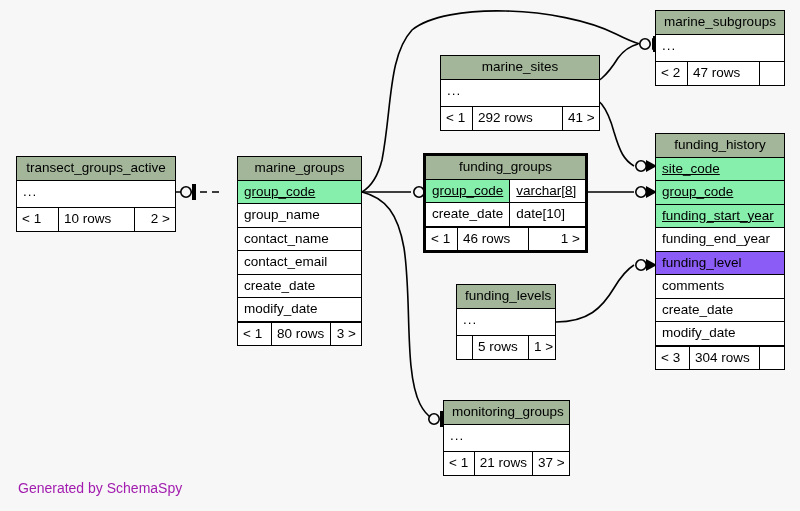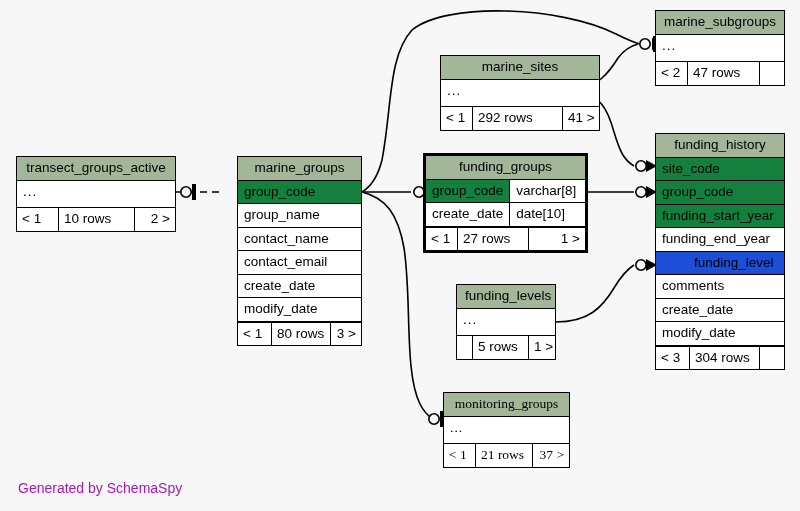--- a/index.html
+++ b/index.html
@@ -56,22 +56,22 @@
   .cellname {
     padding: 4px 6px 5px 6px;
     flex: 1 1 auto;
     white-space: nowrap;
   }
   .celltype {
     padding: 4px 6px 5px 6px;
     border-left: 1px solid #000000;
     white-space: nowrap;
   }
-  .pk { background: #15803d; }
-  .idx { background: #1d4ed8; padding-left: 32px; }
+  .pk { background: #86efac; text-decoration: underline; }
+  .idx { background: #8b5cf6; }
   .plain { background: #ffffff; }
   .ellipsis {
     padding: 4px 6px 9px 6px;
     background: #ffffff;
     letter-spacing: 1px;
     color: #000;
   }
   .footer {
     display: flex;
     border-top: 1px solid #000000;
@@ -219,21 +219,21 @@
       <span class="cellname">group_code</span>
       <span class="celltype plain" style="width:88px">varchar[8]</span>
     </div>
     <div class="row plain">
       <span class="cellname">create_date</span>
       <span class="celltype" style="width:88px">date[10]</span>
     </div>
 
     <div class="footer">
       <div class="fcell f-left" style="width:32px">&lt; 1</div>
-      <div class="fcell f-mid" style="flex:0 0 71px">27 rows</div>
+      <div class="fcell f-mid" style="flex:0 0 71px">46 rows</div>
       <div class="fcell f-right" style="flex:1 1 auto">1 &gt;</div>
     </div>
   </div>
 
   <div class="tbl" style="left:456px; top:284px; width:100px;">
     <div class="hdr">funding_levels</div>
     <div class="ellipsis">...</div>
     <div class="footer">
       <div class="fcell f-left" style="width:16px"></div>
       <div class="fcell f-mid">5 rows</div>
@@ -269,21 +269,21 @@
         <span class="cellname">modify_date</span>
       </div>
 
     <div class="footer">
       <div class="fcell f-left" style="width:34px">&lt; 3</div>
       <div class="fcell f-mid">304 rows</div>
       <div class="fcell f-right" style="width:24px"></div>
     </div>
   </div>
 
-  <div class="tbl" style="left:443px; top:392px; width:127px;font-family:Liberation Serif, serif;">
+  <div class="tbl" style="left:443px; top:400px; width:127px;">
     <div class="hdr">monitoring_groups</div>
     <div class="ellipsis">...</div>
     <div class="footer">
       <div class="fcell f-left" style="width:32px">&lt; 1</div>
       <div class="fcell f-mid">21 rows</div>
       <div class="fcell f-right" style="width:36px">37 &gt;</div>
     </div>
   </div>
 
   <div id="caption">Generated by SchemaSpy</div>

